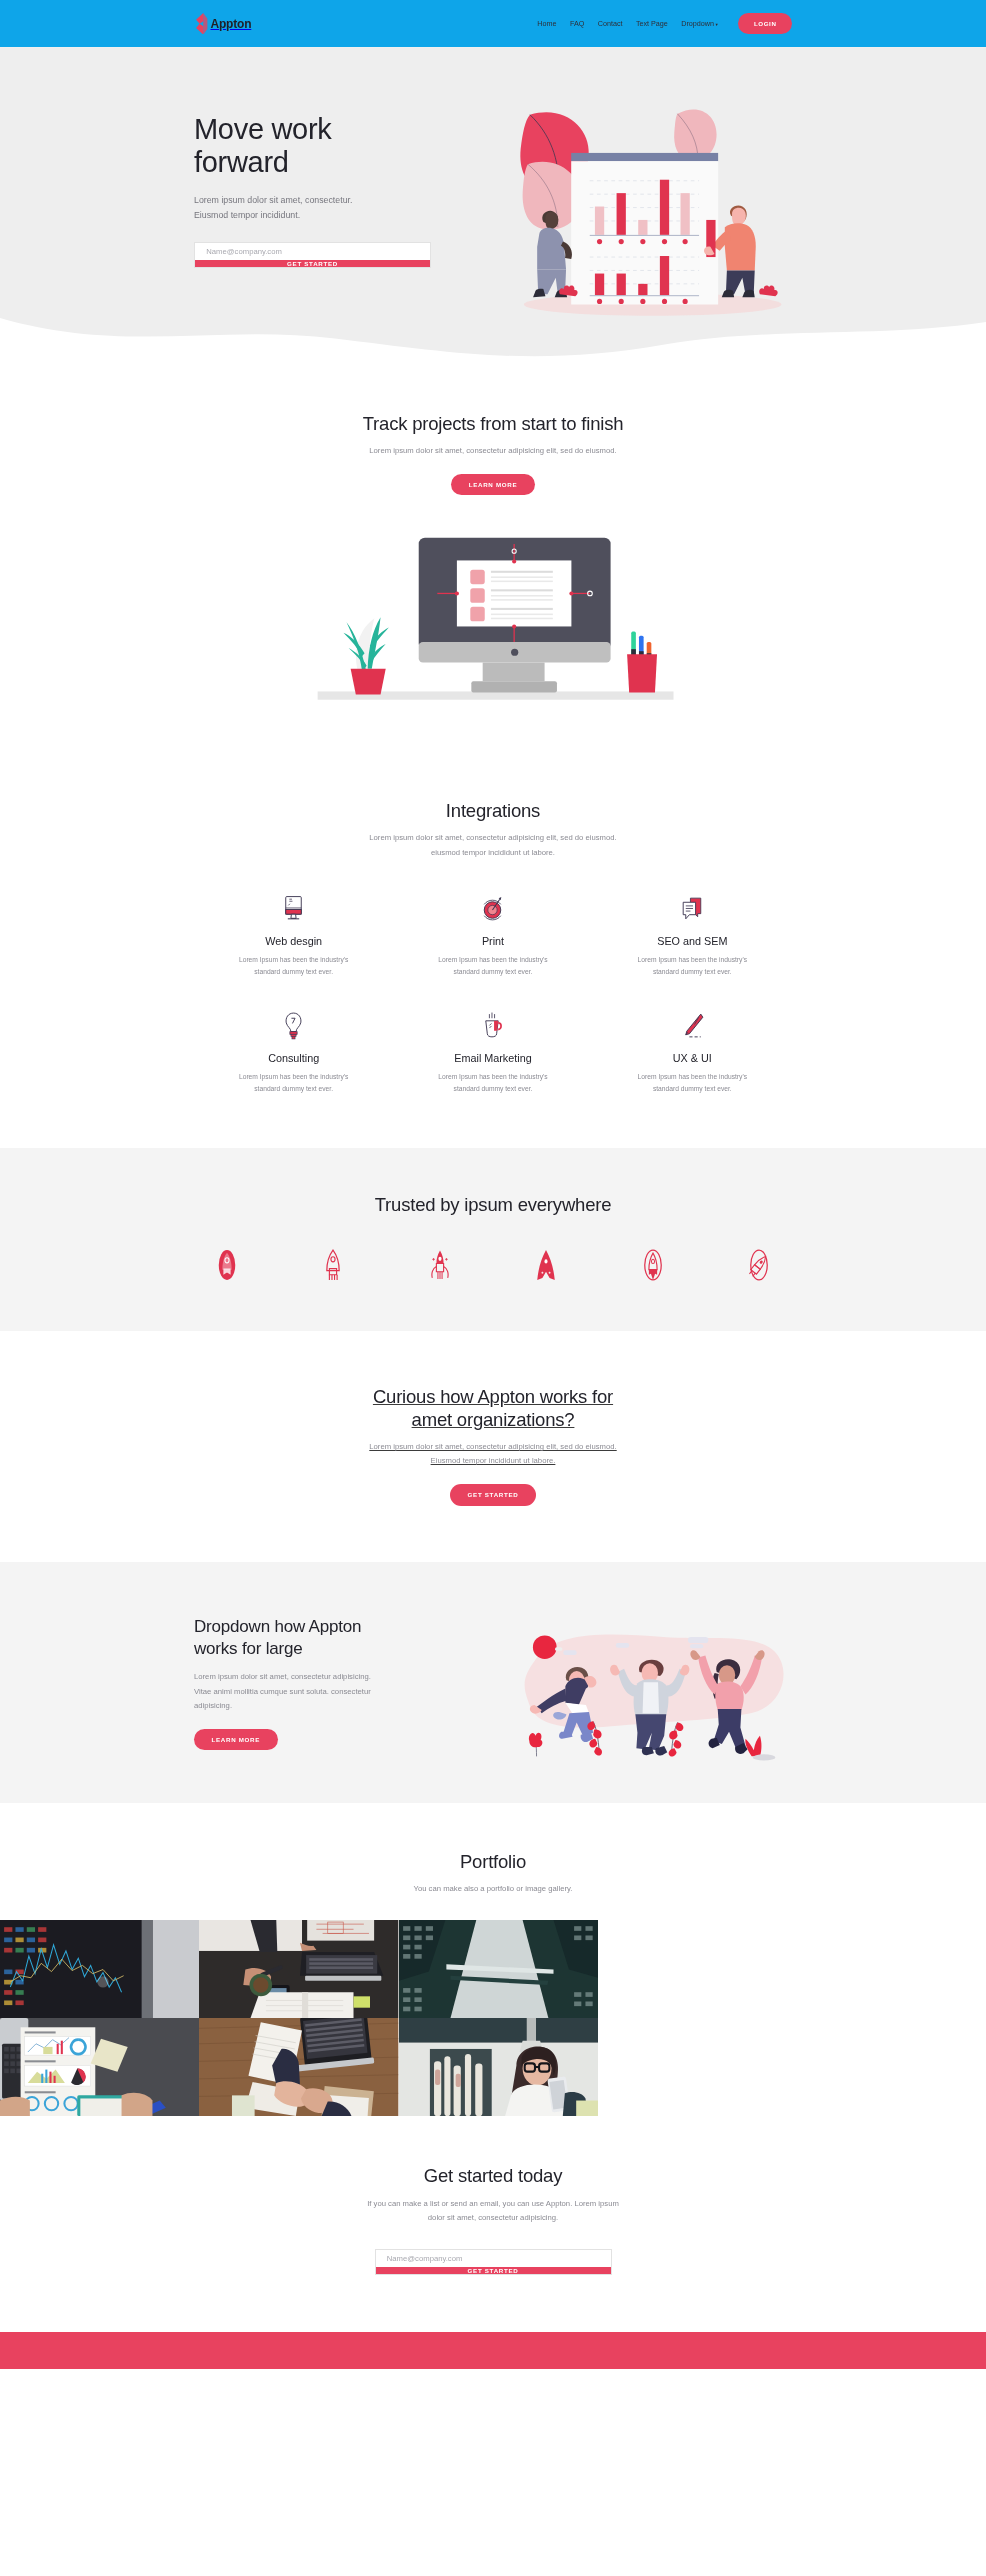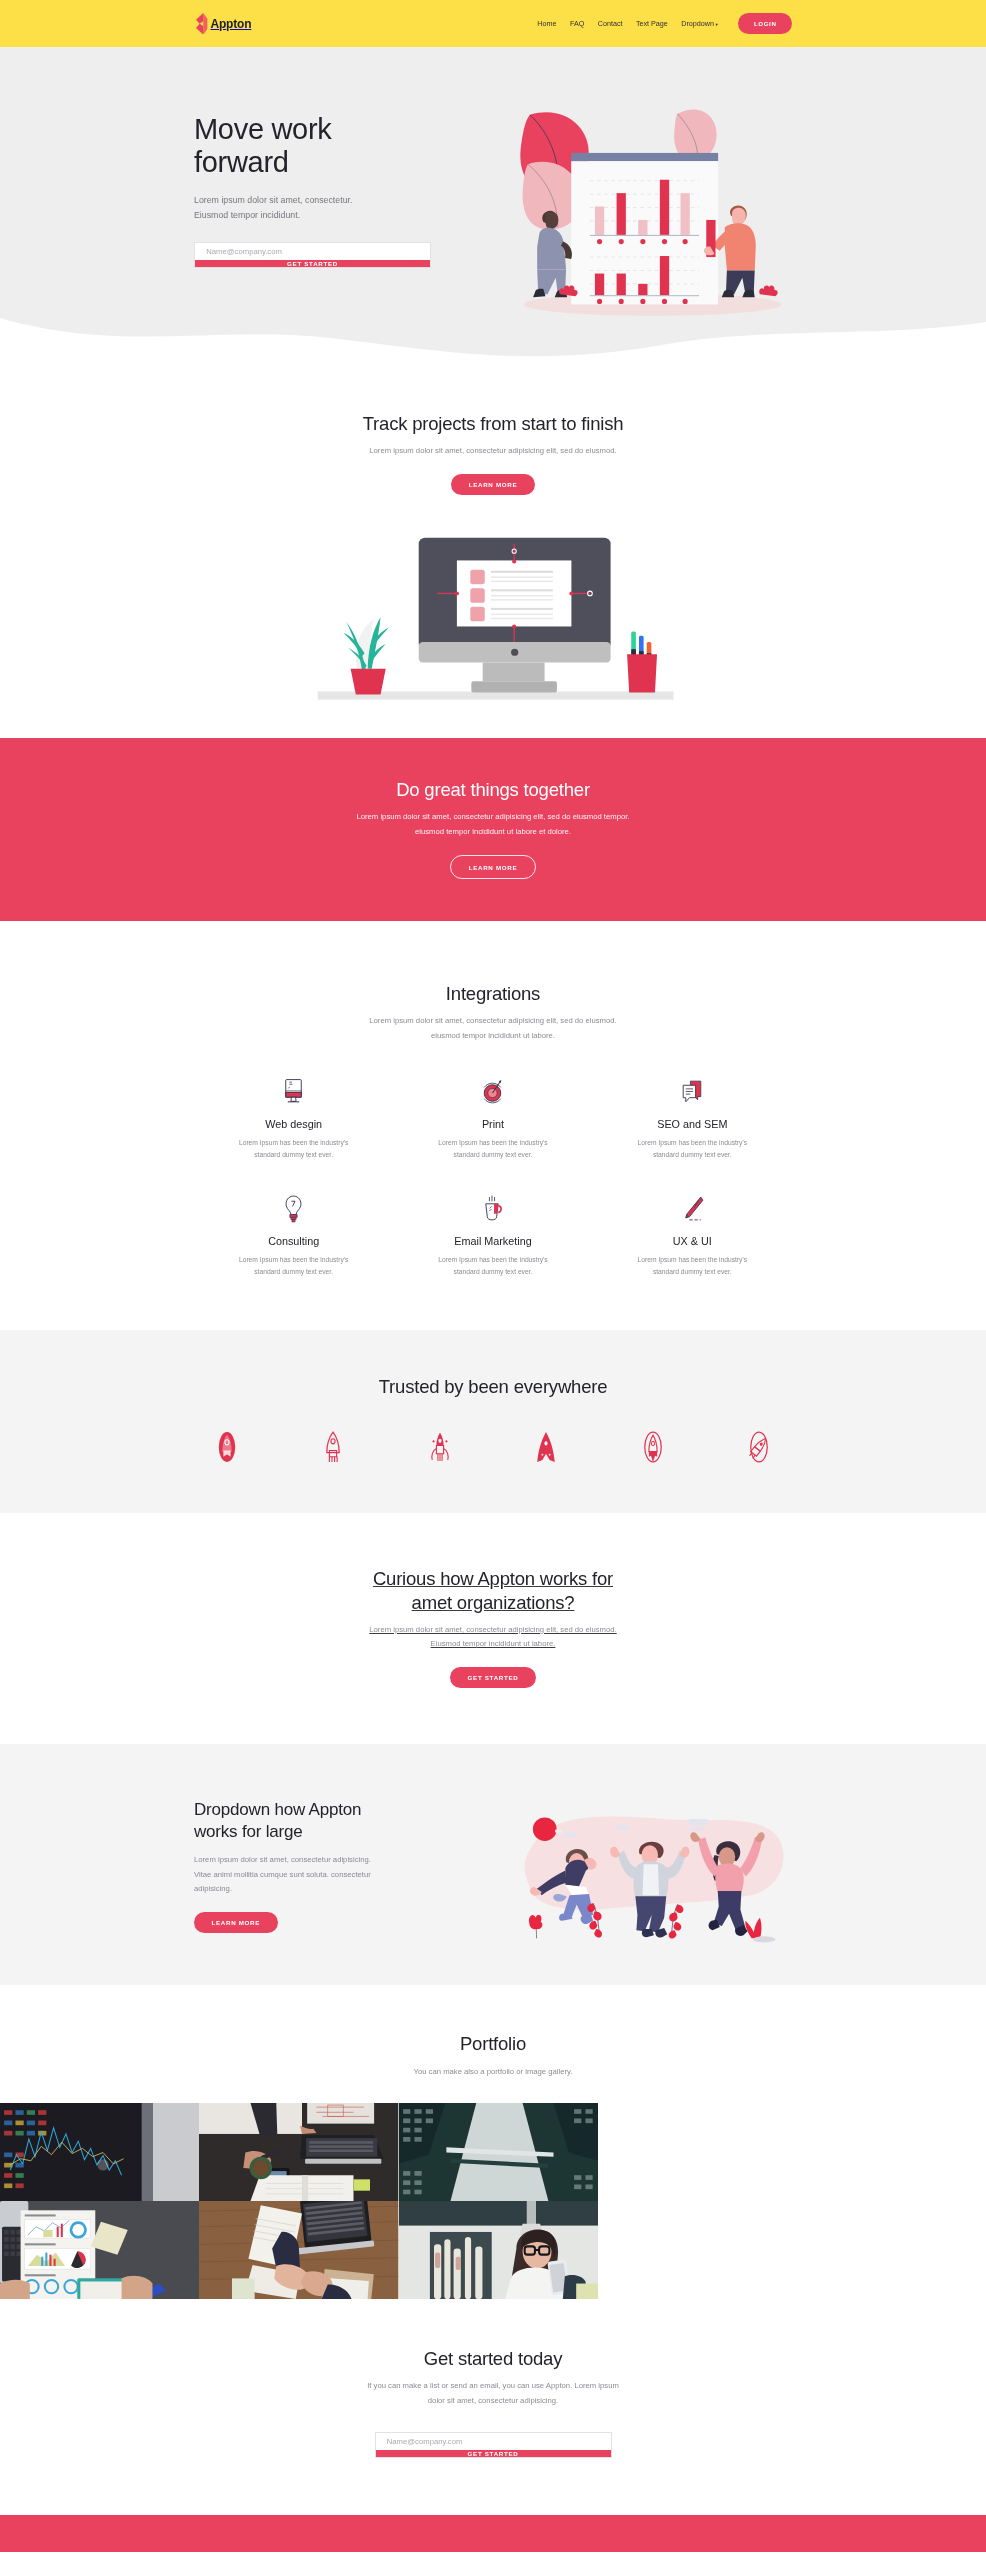--- a/index.html
+++ b/index.html
@@ -9,21 +9,21 @@
     font-family:"Liberation Sans", sans-serif;
     background:#ffffff;
     color:#3b3b3b;
     -webkit-font-smoothing:antialiased;
   }
   .wrap { width:986px; margin:0 auto; }
   .container { width:598px; margin:0 auto; }
 
   
   .nav {
-    height:48px; background:#fde047;
+    height:48px; background:#0ea5e9;
     display:flex; 
     border-bottom:0.5px solid #f0f0f0;
   }
   .nav-inner { width:598px; margin:0 auto; display:flex; align-items:center; justify-content:space-between; }
   .brand { display:flex; align-items:center; gap:2.1px; }
   .brand-mark { width:14.4px; height:21.6px; display:block; }
   .brand-text { font-size:12px; font-weight:700; color:#1f1f27; letter-spacing:-0.2px; }
   .nav-links { display:flex; align-items:center; gap:13.4px; }
   .nav-link { font-size:7.2px; color:#2f2f38; text-decoration:none; white-space:nowrap; }
   .dropdown-caret { font-size:4.6px; margin-left:1.5px; color:#2f2f38; }
@@ -291,30 +291,20 @@
         <rect x="648" y="258" width="9" height="22" fill="#2c2c3a"></rect>
         <rect x="663" y="232" width="9" height="48" rx="3" fill="#2f74f0"></rect>
         <rect x="663" y="262" width="9" height="18" fill="#2c2c3a"></rect>
         <rect x="678" y="244" width="9" height="36" rx="3" fill="#f0642f"></rect>
         <rect x="678" y="266" width="9" height="14" fill="#2c2c3a"></rect>
         <path d="M640 268 L698 268 L694 342 L644 342 Z" fill="#e0334f"></path>
       </svg>
     </div>
   </section>
 
-  <section class="banner-red">
-    <div class="container">
-      <h2 class="h2">Do great things together</h2>
-      <p class="lead">
-        <span>Lorem ipsum dolor sit amet, consectetur adipisicing elit, sed do eiusmod tempor.</span><br>
-        <span>eiusmod tempor incididunt ut labore et dolore.</span>
-      </p>
-      <a href="#" class="btn-pill-ghost">LEARN MORE</a>
-    </div>
-  </section>
 
   <section class="integrations">
     <div class="container">
       <h2 class="h2">Integrations</h2>
       <p class="lead">
         <span>Lorem ipsum dolor sit amet, consectetur adipisicing elit, sed do eiusmod.</span><br>
         <span>eiusmod tempor incididunt ut labore.</span>
       </p>
       <div class="feat-grid">
 
@@ -427,21 +417,21 @@
             <span>standard dummy text ever.</span>
           </div>
         </div>
 
       </div>
     </div>
   </section>
 
   <section class="trusted">
     <div class="container">
-      <h2 class="h2">Trusted by been everywhere</h2>
+      <h2 class="h2">Trusted by ipsum everywhere</h2>
       <div class="logo-row">
         <svg width="30" height="34" viewBox="0 0 58 66">
           <ellipse cx="29" cy="33" rx="16" ry="29" fill="#e0334f"></ellipse>
           <path d="M29 9 C36 18 38 30 38 42 L20 42 C20 30 22 18 29 9 Z" fill="#fff" opacity=".35"></path>
           <ellipse cx="29" cy="24" rx="4" ry="5" fill="none" stroke="#fff" stroke-width="2"></ellipse>
           <path d="M22 40 L36 40 L36 52 L30 48 L28 48 L22 52 Z" fill="#fff" opacity=".8"></path>
         </svg>
         <svg width="30" height="34" viewBox="0 0 58 66">
           <path d="M29 4 C38 16 41 30 41 44 L17 44 C17 30 20 16 29 4 Z" fill="none" stroke="#e0334f" stroke-width="2.4"></path>
           <ellipse cx="29" cy="22" rx="4" ry="5" fill="none" stroke="#e0334f" stroke-width="2.2"></ellipse>

